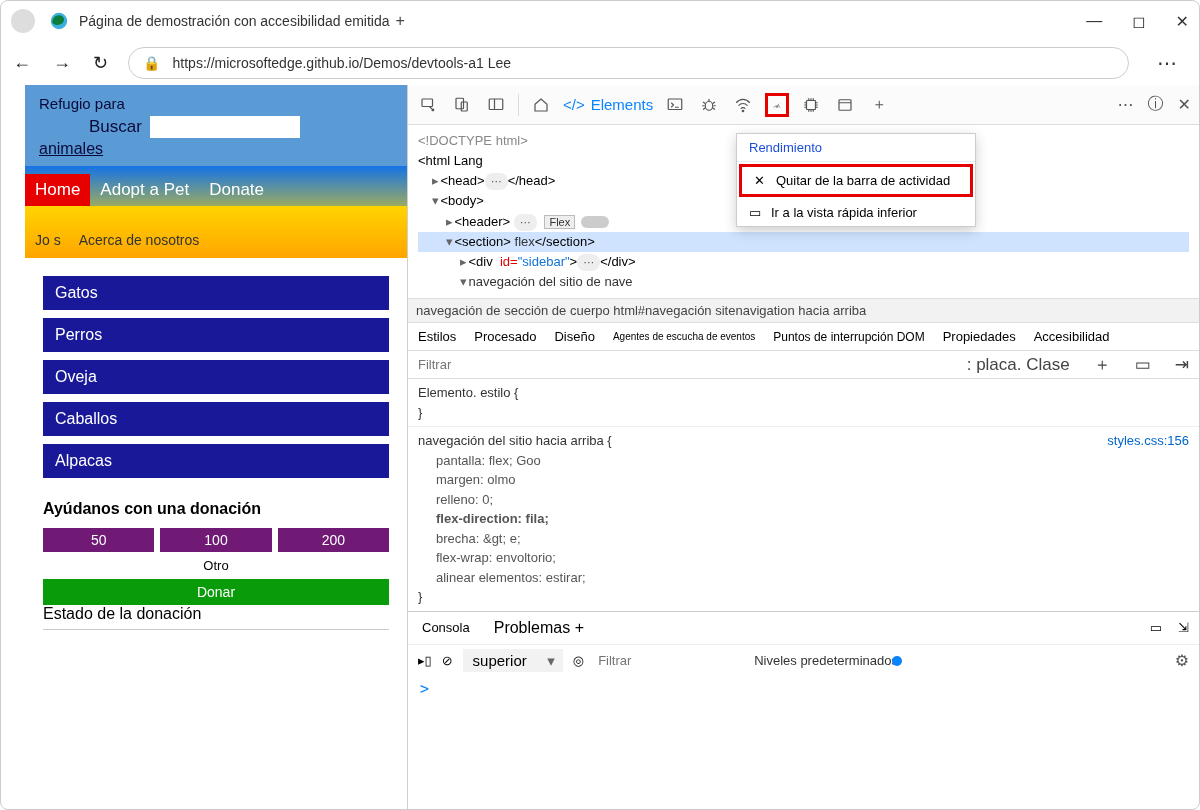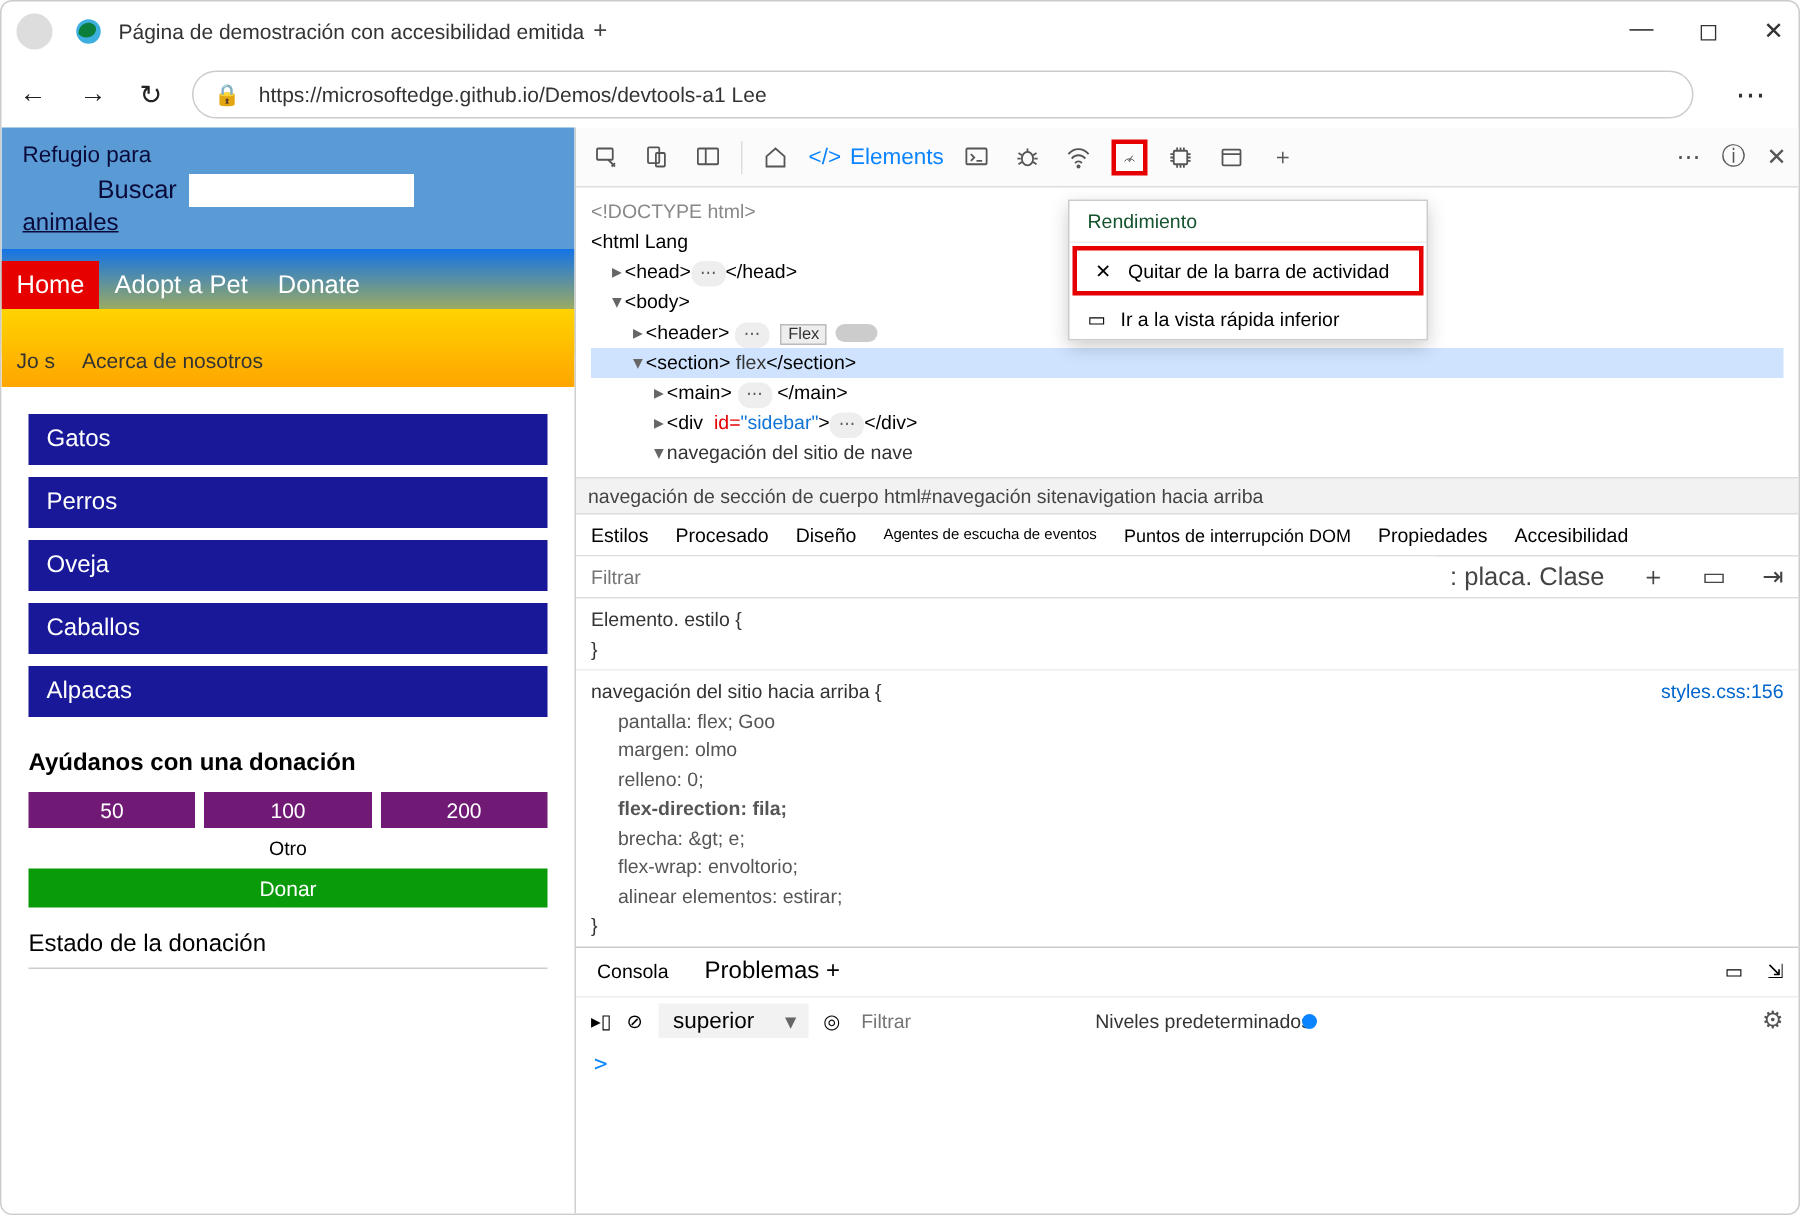--- a/index.html
+++ b/index.html
@@ -15,21 +15,21 @@
 .win-controls span { cursor: default; }
 
 
 .addrbar { display: flex; align-items: center; height: 44px; padding: 0 12px; gap: 20px; }
 .addr-nav { display: flex; gap: 22px; font-size: 18px; color: #222; }
 .addr-field { flex: 1; display: flex; align-items: center; border: 1px solid #ccc; border-radius: 20px; height: 32px; padding: 0 14px; font-size: 14px; color: #333; gap: 12px; }
 .addr-field .secure { font-size: 14px; }
 .more-menu { font-size: 20px; letter-spacing: 2px; color: #333; padding: 0 8px; }
 
 
-.main { display: flex; height: calc(100% - 84px); }
+.main { display: flex; height: calc(100% - 84px); margin-left: 24px; }
 
 
 .page { width: 382px; background: #fff; display: flex; flex-direction: column; }
 .page-head { background: #5a9bd5; color: #0a0a3a; padding: 10px 14px 8px 14px; font-size: 15px; }
 .page-head .line1 { display:flex; }
 .page-head .searchrow { display: flex; align-items: center; margin-top: 4px; }
 .page-head .animales { font-size: 16px; margin-top: 2px; text-decoration: underline; }
 .page-head .buscar { font-size: 17px; margin-left: 50px; margin-right: 8px; }
 .page-head input { width: 150px; height: 22px; background: #fff; border: none; }
 
@@ -43,21 +43,21 @@
 .side-item { background: #181898; color: #fff; font-size: 16px; padding: 8px 12px; margin-bottom: 8px; }
 
 .donation { padding: 14px 18px 0 18px; }
 .donation h3 { font-weight: 700; font-size: 16px; margin-bottom: 10px; }
 .donate-row { display: flex; gap: 6px; }
 .donate-btn { flex: 1; background: #701a75; color: #fff; text-align: center; padding: 4px 0; font-size: 14px; }
 .otro-row { display: flex; align-items: center; margin-top: 6px; font-size: 13px; flex-direction: column; }
 .otro-row .box { flex: 1; background: #eee; height: 18px; margin-left: 6px; }
 .donar-btn { background: #0a9b0a; color: #fff; text-align: center; padding: 5px 0; margin-top: 6px; font-size: 14px; }
 
-.status { padding: 16px 18px; }
+.status { padding: 0 18px; }
 .status h3 { font-weight: 400; font-size: 16px; border-bottom: 1px solid #ccc; padding-bottom: 6px; }
 
 
 .devtools { flex: 1; display: flex; flex-direction: column; border-left: 1px solid #cfcfcf; position: relative; }
 .dt-toolbar { display: flex; align-items: center; height: 40px; border-bottom: 1px solid #ddd; padding: 0 8px; gap: 10px; background: #fbfbfb; }
 .dt-toolbar .ico { width: 24px; height: 24px; display: flex; align-items: center; justify-content: center; color: #555; font-size: 15px; }
 .dt-toolbar .sep { width: 1px; height: 22px; background: #ddd; }
 .dt-toolbar .elements { color: #0a84ff; display: flex; align-items: center; gap: 6px; font-size: 15px; }
 .dt-toolbar .hl { border: 3px solid #e60000; padding: 2px 4px; }
 .dt-right { margin-left: auto; display: flex; gap: 14px; align-items: center; color: #555; font-size: 16px; }
@@ -98,21 +98,21 @@
 .console-row .ctx::after { content: "▾"; position: absolute; right: 8px; color: #666; }
 .console-row input { border: none; padding: 4px; font-size: 13px; width: 150px; outline: none; }
 .console-row .levels { font-size: 13px; color: #333; position: relative; }
 .console-row .dot { width: 10px; height: 10px; background: #0a84ff; border-radius: 50%; display: inline-block; margin-left: -6px; vertical-align: middle; }
 .console-row .gear { margin-left: auto; font-size: 16px; color: #555; }
 
 .console-prompt { color: #0a84ff; padding: 4px 12px; font-family: Consolas, monospace; font-size: 15px; }
 
 
 .ctxmenu { position: absolute; top: 48px; left: 328px; width: 240px; background: #fff; border: 1px solid #ccc; box-shadow: 0 4px 12px rgba(0,0,0,0.2); font-size: 13px; z-index: 50; }
-.ctxmenu .hdr { padding: 6px 12px; color: #14532d; border-bottom: 1px solid #eee; }
+.ctxmenu .hdr { padding: 6px 12px; color: #1d4ed8; border-bottom: 1px solid #eee; }
 .ctxmenu .row { padding: 6px 12px; display: flex; align-items: center; gap: 8px; }
 .ctxmenu .row.hl2 { border: 3px solid #e60000; margin: 2px; }
 .ctxmenu .ic { width: 14px; display: inline-block; }
 
 svg { width: 18px; height: 18px; stroke: currentColor; fill: none; stroke-width: 1.6; }
 </style>
 </head>
 <body>
 
 <div class="titlebar">
@@ -279,21 +279,20 @@
       </div>
     </div>
 
     <div class="dt-dom">
       <div><span style="color:#888">&lt;!DOCTYPE html&gt;</span></div>
       <div><span class="t">&lt;html Lang</span></div>
       <div style="padding-left:14px"><span class="arrow">▸</span><span class="t">&lt;head&gt;</span><span class="pill">⋯</span><span class="t">&lt;/head&gt;</span></div>
       <div style="padding-left:14px"><span class="arrow">▾</span><span class="t">&lt;body&gt;</span></div>
       <div style="padding-left:28px"><span class="arrow">▸</span><span class="t">&lt;header&gt;</span> <span class="pill">⋯</span> <span class="flex">Flex</span><span class="toggle"></span></div>
       <div style="padding-left:28px" class="sel"><span class="arrow">▾</span><span class="t">&lt;section&gt;</span> <span>flex</span><span class="t">&lt;/section&gt;</span></div>
-      <div style="padding-left:42px"><span class="arrow">▸</span><span class="t">&lt;main&gt;</span> <span class="pill">⋯</span> <span class="t">&lt;/main&gt;</span></div>
       <div style="padding-left:42px"><span class="arrow">▸</span><span class="t">&lt;div</span>&nbsp;&nbsp;<span class="attr">id=</span><span class="val">"sidebar"</span><span class="t">&gt;</span><span class="pill">⋯</span><span class="t">&lt;/div&gt;</span></div>
       <div style="padding-left:42px"><span class="arrow">▾</span><span>navegación del sitio de nave</span></div>
     </div>
 
     <div class="crumb">navegación de sección de cuerpo html#navegación sitenavigation hacia arriba</div>
 
     <div class="styles-tabs">
       <span class="active">Estilos</span>
       <span>Procesado</span>
       <span>Diseño</span>

